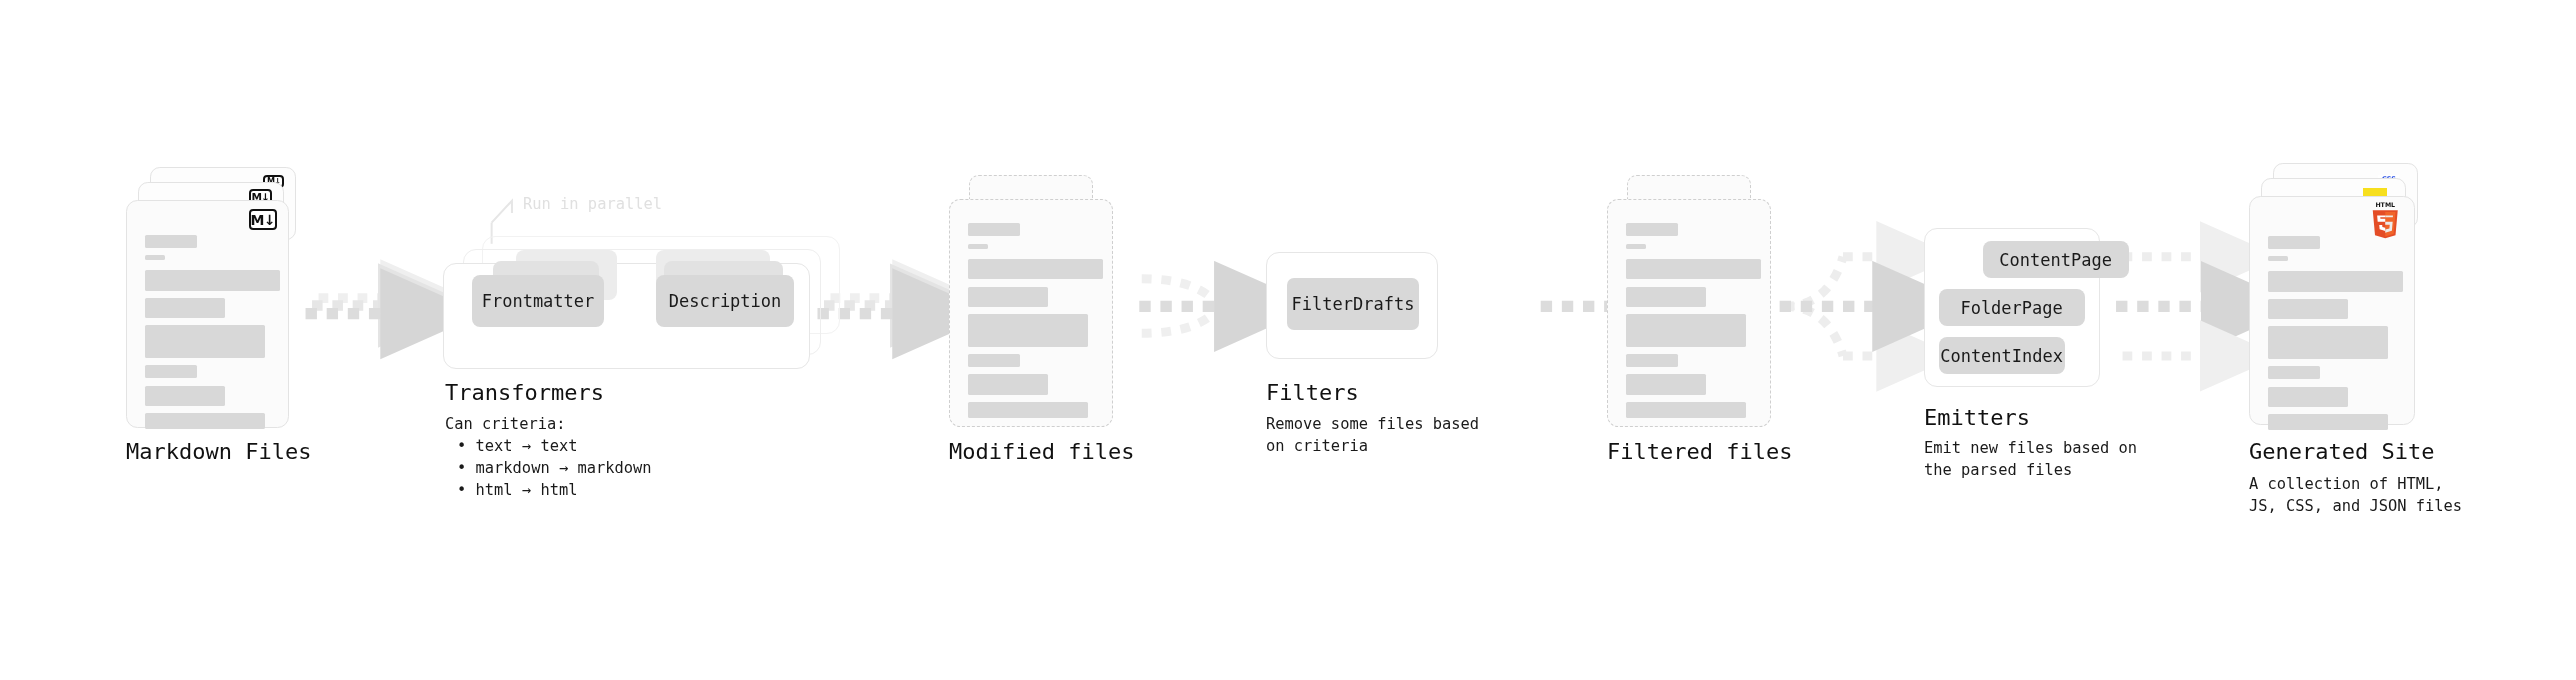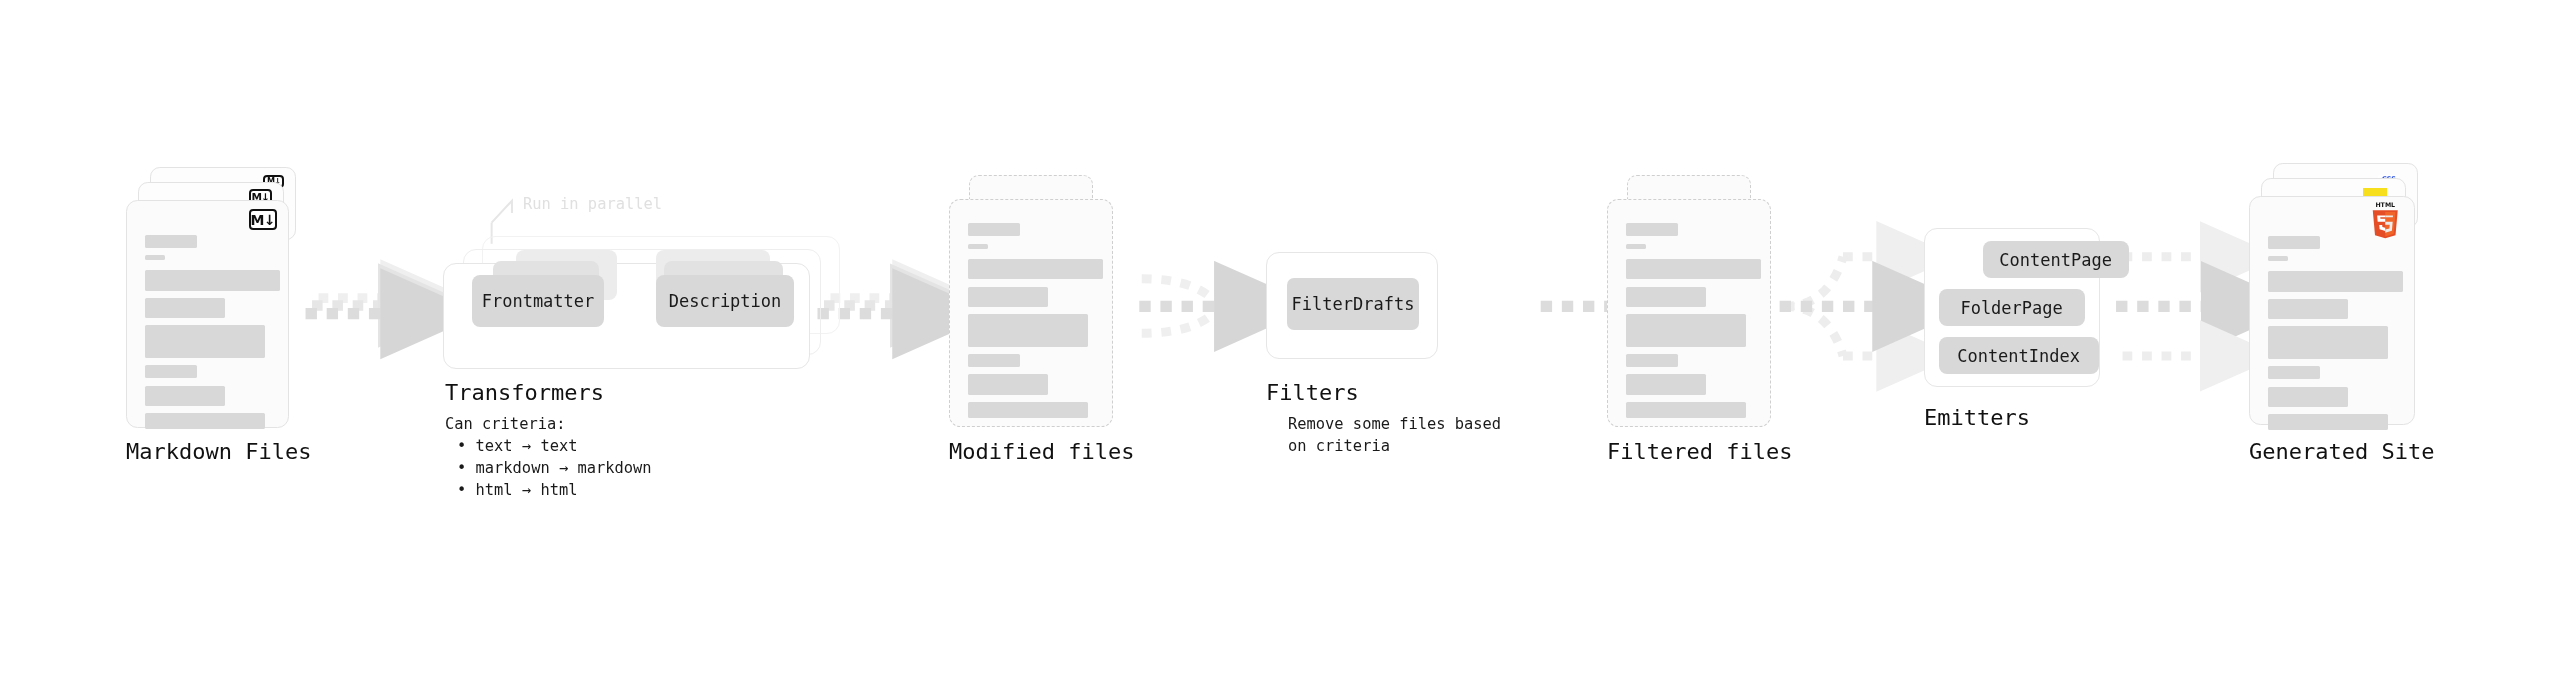--- a/index.html
+++ b/index.html
@@ -286,21 +286,21 @@
       </div>
     </div>
   </div>
   <div class="title" style="left:949px; top:439px;">Modified files</div>
 
   <div class="node" style="left:1266px; top:252px;">
     <div class="group-box" style="left:0px; top:0px; width:172px; height:107px;"></div>
     <div class="chip" style="left:21px; top:26px; width:132px; height:52px;border-radius:7px;">FilterDrafts</div>
   </div>
   <div class="title" style="left:1266px; top:380px;">Filters</div>
-  <div class="sub" style="left:1266px; top:413px;margin-left:22px;">Remove some files based
+  <div class="sub" style="left:1266px; top:413px;">Remove some files based
 on criteria</div>
 
   <div class="node doc-stack" style="left:1607px; top:175px;">
     <div class="doc dashed" style="left:19.5px; top:0px; width:124px; height:65px; border-radius:9.8px;"></div>
     <div class="doc dashed" style="left:0px; top:24.4px; width:164px; height:228px;">
       <div class="doc-lines" style="top:23px;">
         <div class="line" style="width:52px; height:13px;"></div>
         <div class="line" style="width:19.5px; height:5.7px;"></div>
         <div class="line" style="width:135px; height:20.3px; margin-top:9.8px;"></div>
         <div class="line" style="width:80px; height:20.3px;"></div>
@@ -310,23 +310,25 @@
         <div class="line" style="width:120px; height:16.3px;"></div>
       </div>
     </div>
   </div>
   <div class="title" style="left:1607px; top:439px;">Filtered files</div>
 
   <div class="node" style="left:1924px; top:228px;">
     <div class="group-box" style="left:0px; top:0px; width:176px; height:159px;"></div>
     <div class="chip" style="left:14.6px; top:13px; width:146px; height:37px;margin-left:44px;">ContentPage</div>
     <div class="chip" style="left:14.6px; top:61px; width:146px; height:37px;">FolderPage</div>
-    <div class="chip" style="left:14.6px; top:109px; width:160px; height:37px;">ContentIndex</div>
+    <div class="chip" style="left:14.6px; top:109px; width:126px; height:37px;">ContentIndex</div>
   </div>
   <div class="title" style="left:1924px; top:405px;">Emitters</div>
+  <div class="sub" style="left:1924px; top:437px;">Emit new files based on
+the parsed files</div>
 
   <div class="node doc-stack" style="left:2249px; top:163px;">
     <div class="doc back2" style="left:24.4px; top:0px; width:145px; height:65px; border-radius:9.8px;">
       <div class="css-badge" style="right:18px; top:11.4px;">CSS</div>
     </div>
     <div class="doc back1" style="left:12.2px; top:14.6px; width:145px; height:69px; border-radius:9.8px;">
       <div class="js-badge" style="right:18px; top:9.8px;"></div>
     </div>
     <div class="doc" style="left:0px; top:32.5px; width:166px; height:229px;">
 
@@ -347,15 +349,17 @@
         <div class="line" style="width:135px; height:20.3px; margin-top:9.8px;"></div>
         <div class="line" style="width:80px; height:20.3px;"></div>
         <div class="line" style="width:120px; height:32.5px;"></div>
         <div class="line" style="width:52px; height:13px;"></div>
         <div class="line" style="width:80px; height:20.3px;"></div>
         <div class="line" style="width:120px; height:16.3px;"></div>
       </div>
     </div>
   </div>
   <div class="title" style="left:2249px; top:439px;">Generated Site</div>
+  <div class="sub" style="left:2249px; top:473px;">A collection of HTML,
+JS, CSS, and JSON files</div>
 
 </div>
 
 
 </body></html>

